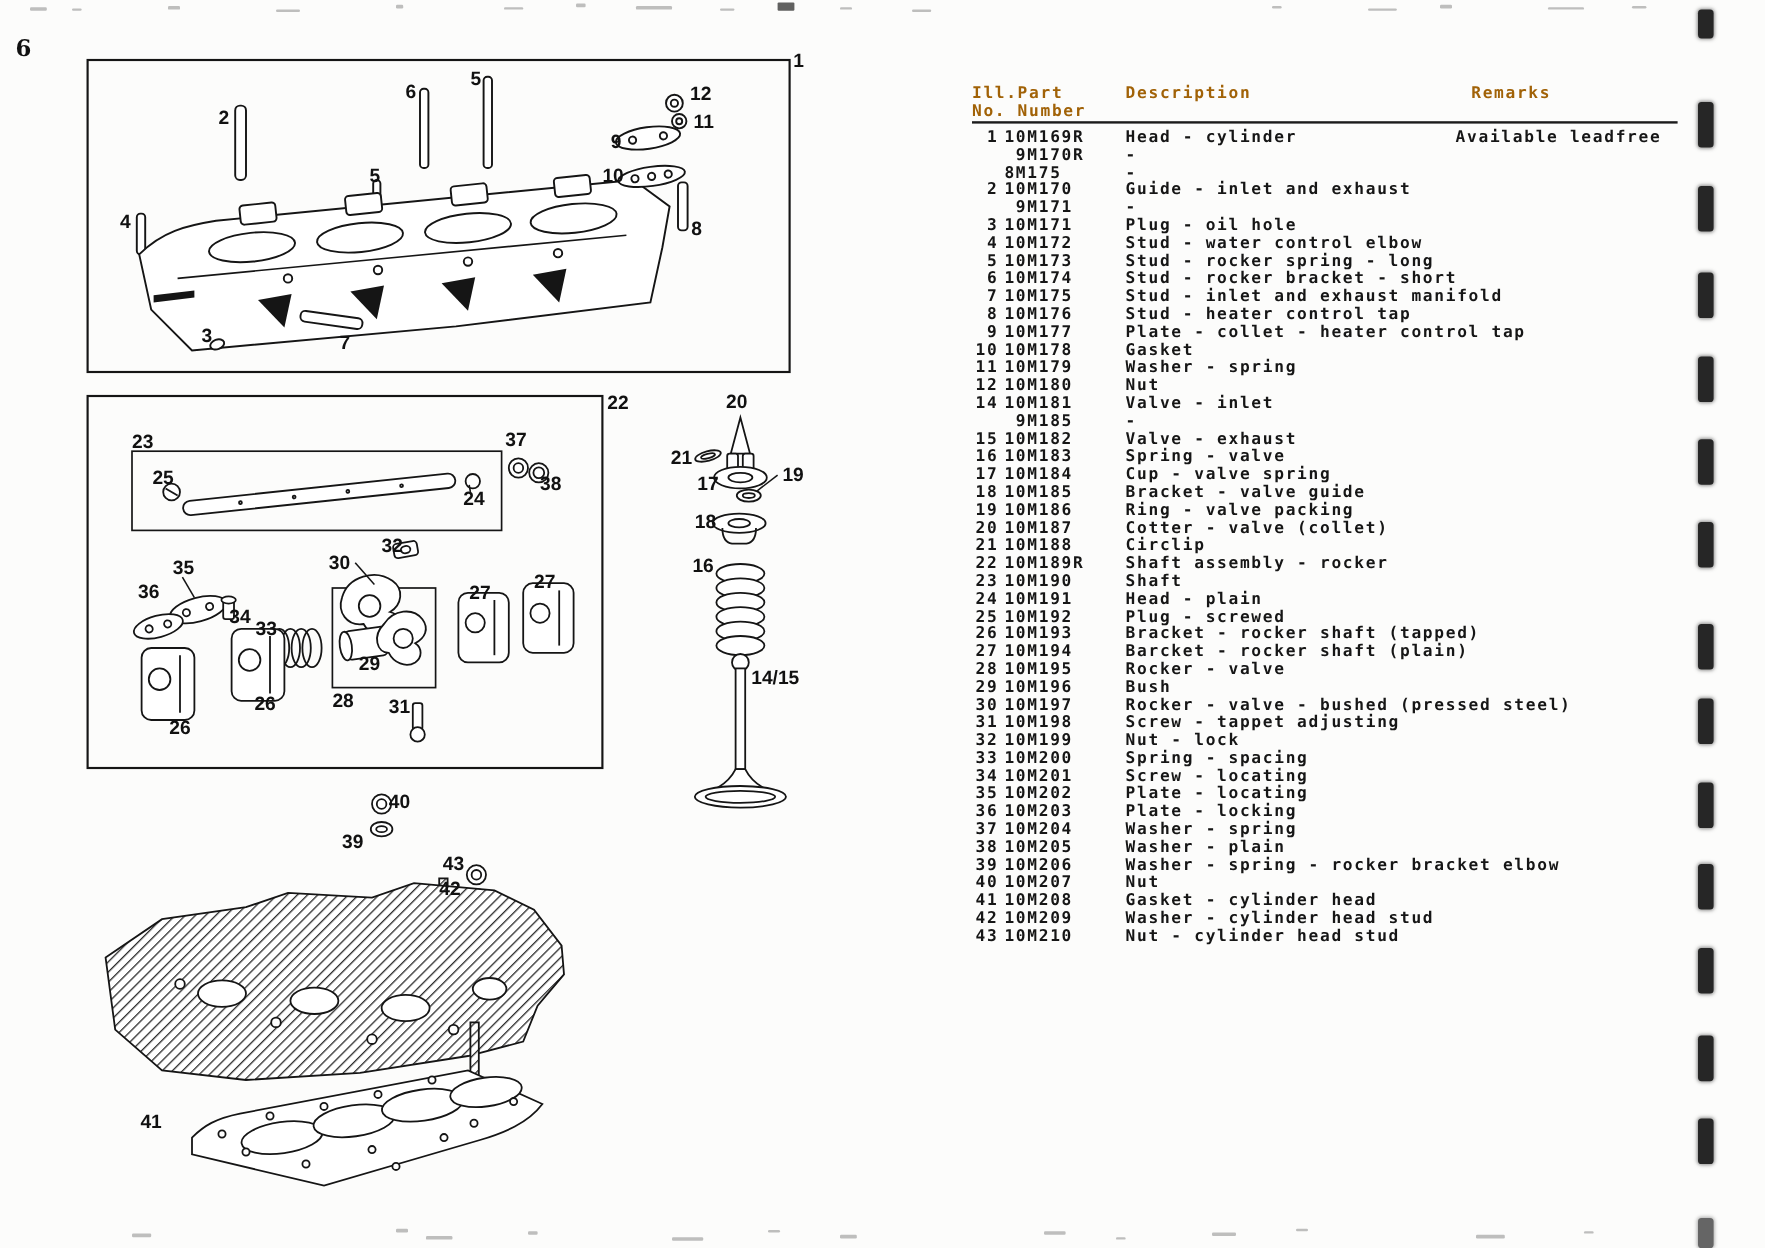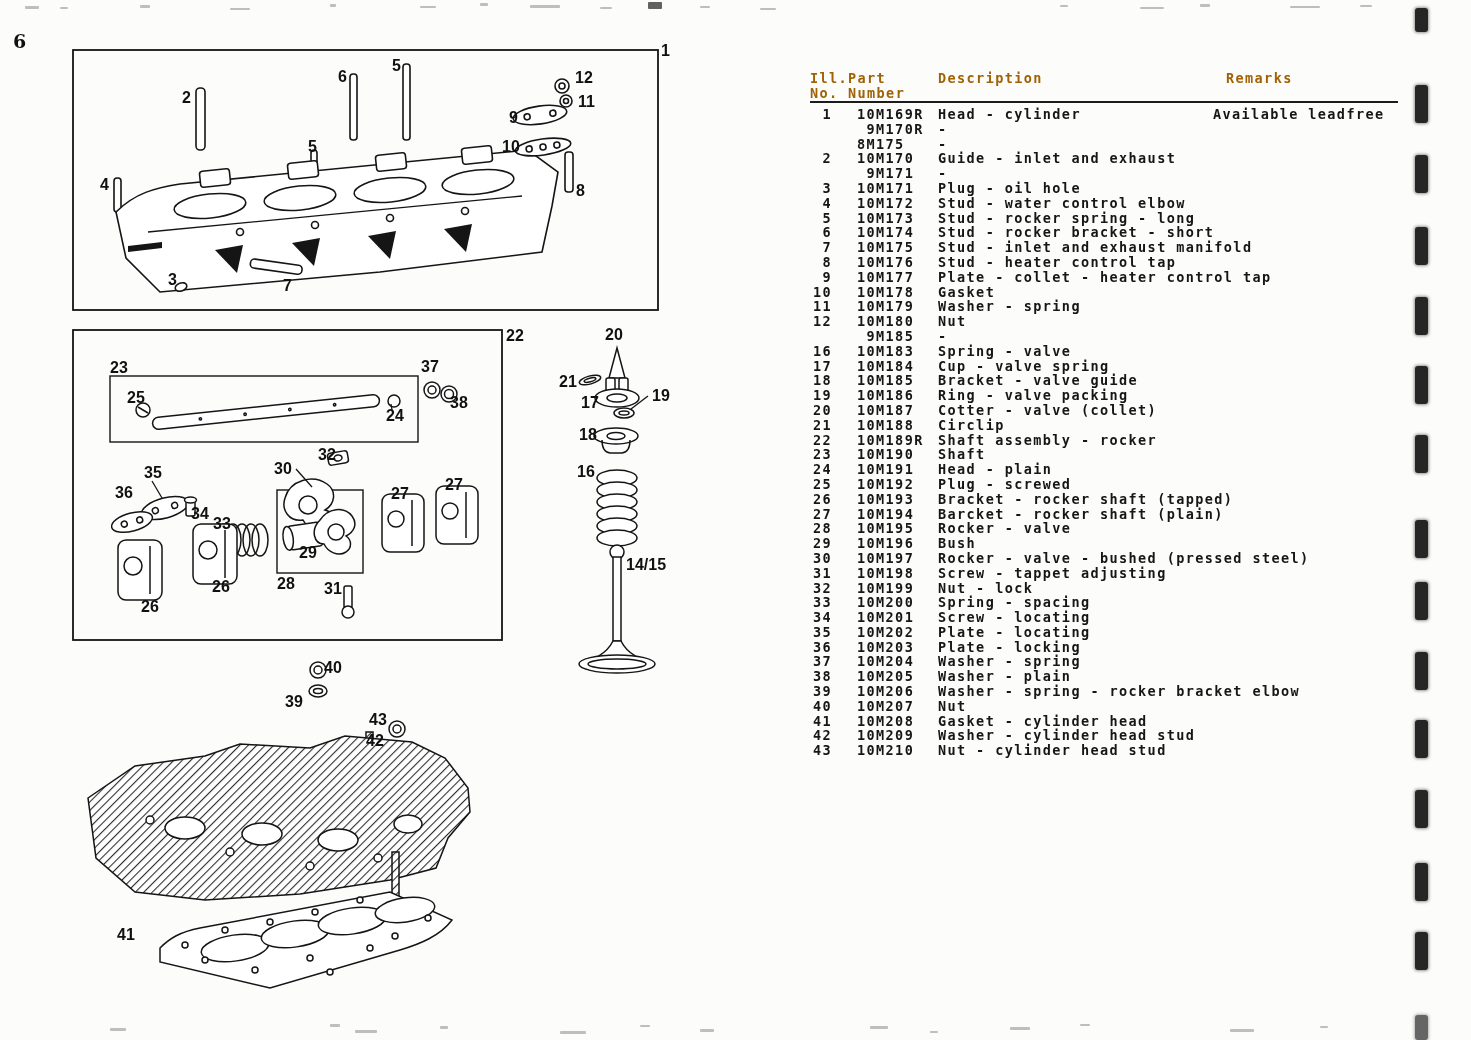--- a/index.html
+++ b/index.html
@@ -28,21 +28,21 @@
     border-top:2px solid #1c1c1c;
   }
   #table-rows{position:absolute;left:0;top:107px;width:595px;}
   .trow{position:relative;height:14.8px;}
   .trow span{
     position:absolute;top:0;white-space:pre;
     font:700 13.5px/14.8px "DejaVu Sans Mono",monospace;
     letter-spacing:1.4px;color:#161616;
   }
   .c-no{left:0;width:22px;text-align:right;}
-  .c-part{left:27px;margin-left:20px;}
+  .c-part{left:27px;}
   .c-desc{left:128px;}
   .c-rem{left:403px;}
   .bmark{
     position:absolute;left:1415px;width:13px;height:38px;
     background:#262626;border-radius:3px;
     box-shadow:0 0 3px 1px rgba(45,45,45,.5);
   }
   .noise{position:absolute;background:#8a8a8a;opacity:.55;border-radius:1px;}
 </style>
 </head>
@@ -469,23 +469,35 @@
         <span class="c-desc">Washer - spring</span>
         <span class="c-rem"></span>
       </div>
       <div class="trow">
         <span class="c-no">12</span>
         <span class="c-part">10M180</span>
         <span class="c-desc">Nut</span>
         <span class="c-rem"></span>
       </div>
       <div class="trow">
+        <span class="c-no">14</span>
+        <span class="c-part">10M181</span>
+        <span class="c-desc">Valve - inlet</span>
+        <span class="c-rem"></span>
+      </div>
+      <div class="trow">
         <span class="c-no"></span>
         <span class="c-part"> 9M185</span>
         <span class="c-desc">-</span>
+        <span class="c-rem"></span>
+      </div>
+      <div class="trow">
+        <span class="c-no">15</span>
+        <span class="c-part">10M182</span>
+        <span class="c-desc">Valve - exhaust</span>
         <span class="c-rem"></span>
       </div>
       <div class="trow">
         <span class="c-no">16</span>
         <span class="c-part">10M183</span>
         <span class="c-desc">Spring - valve</span>
         <span class="c-rem"></span>
       </div>
       <div class="trow">
         <span class="c-no">17</span>

